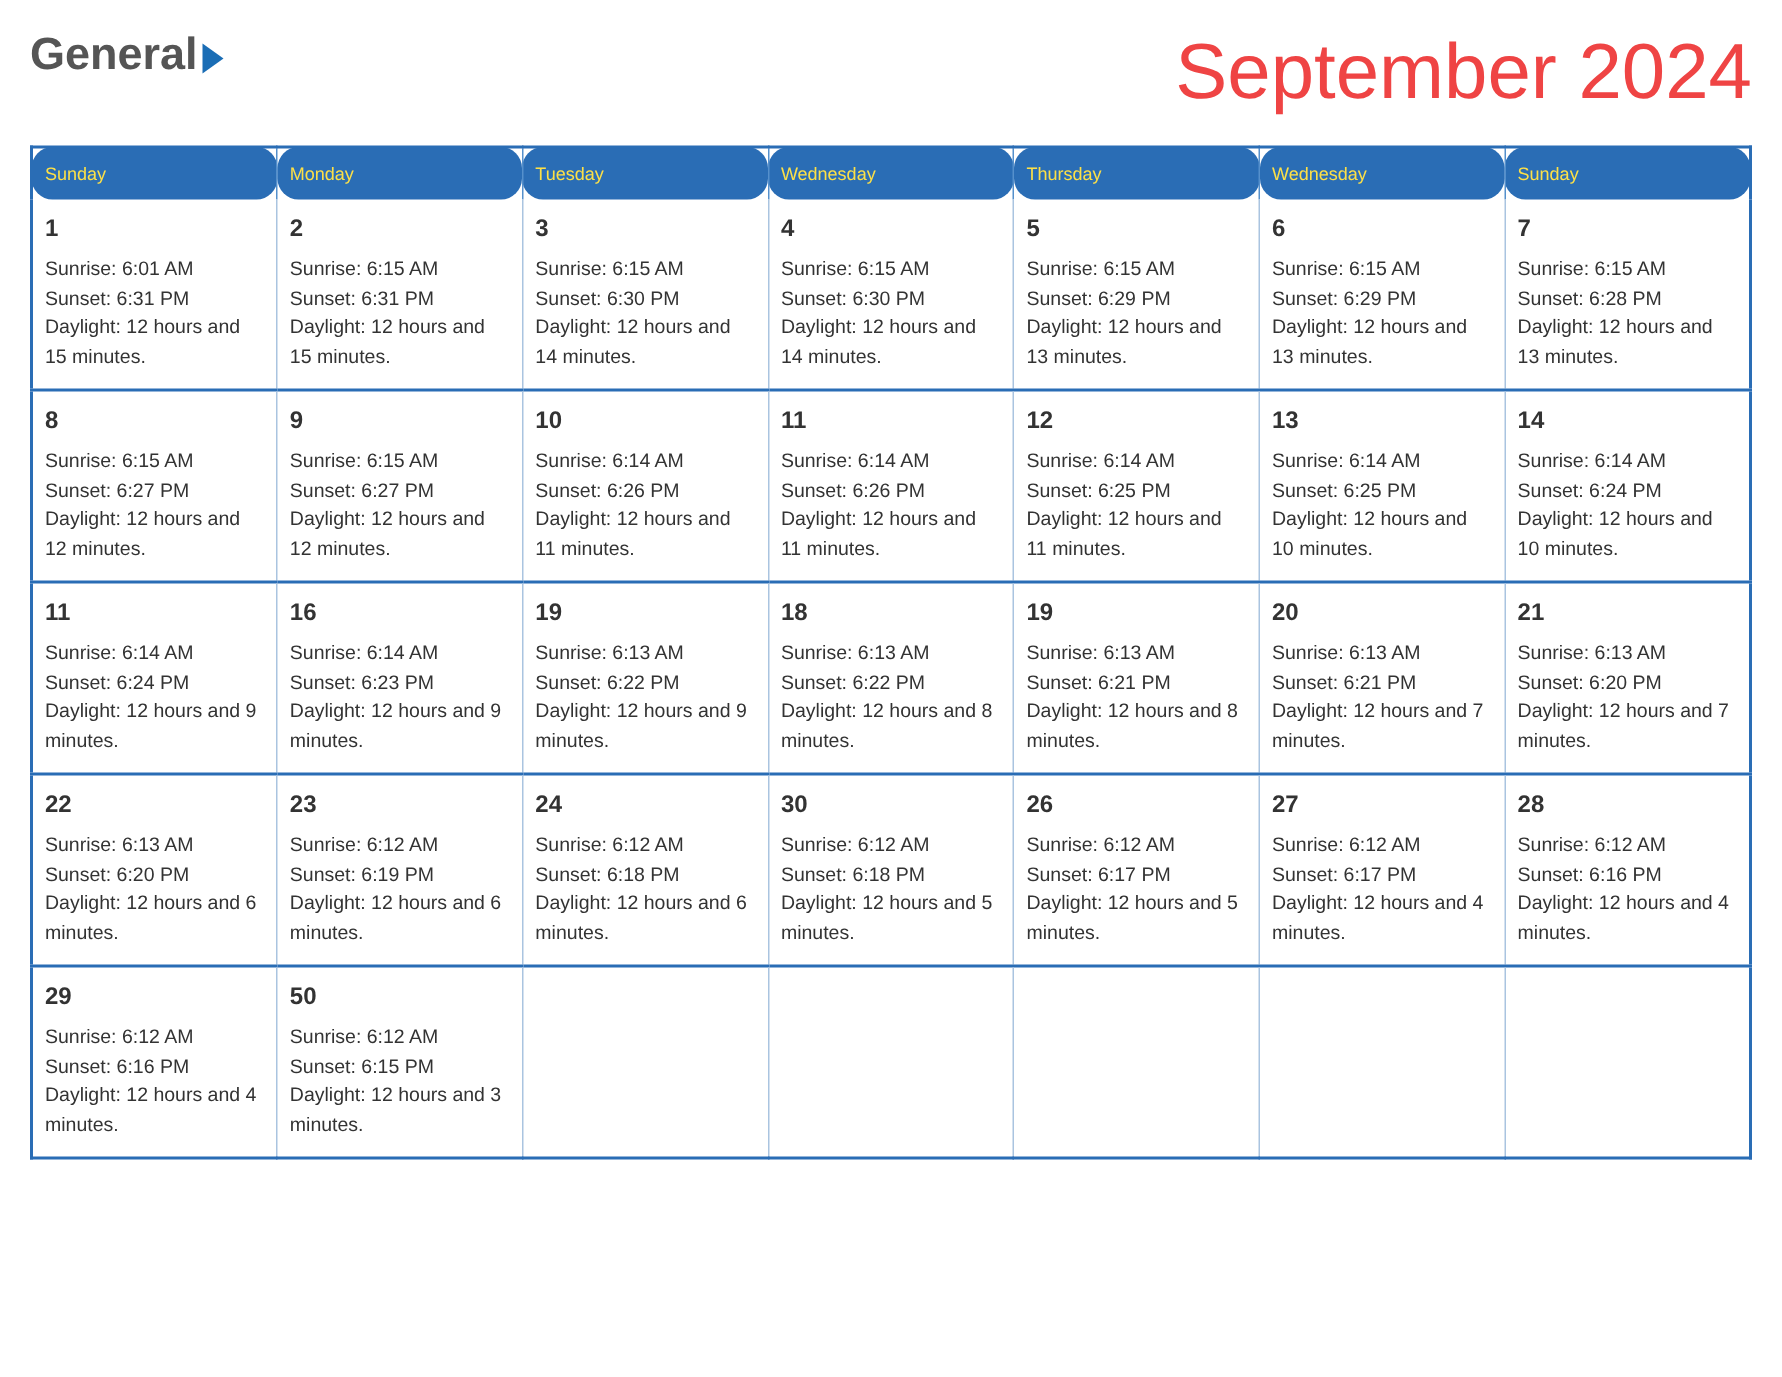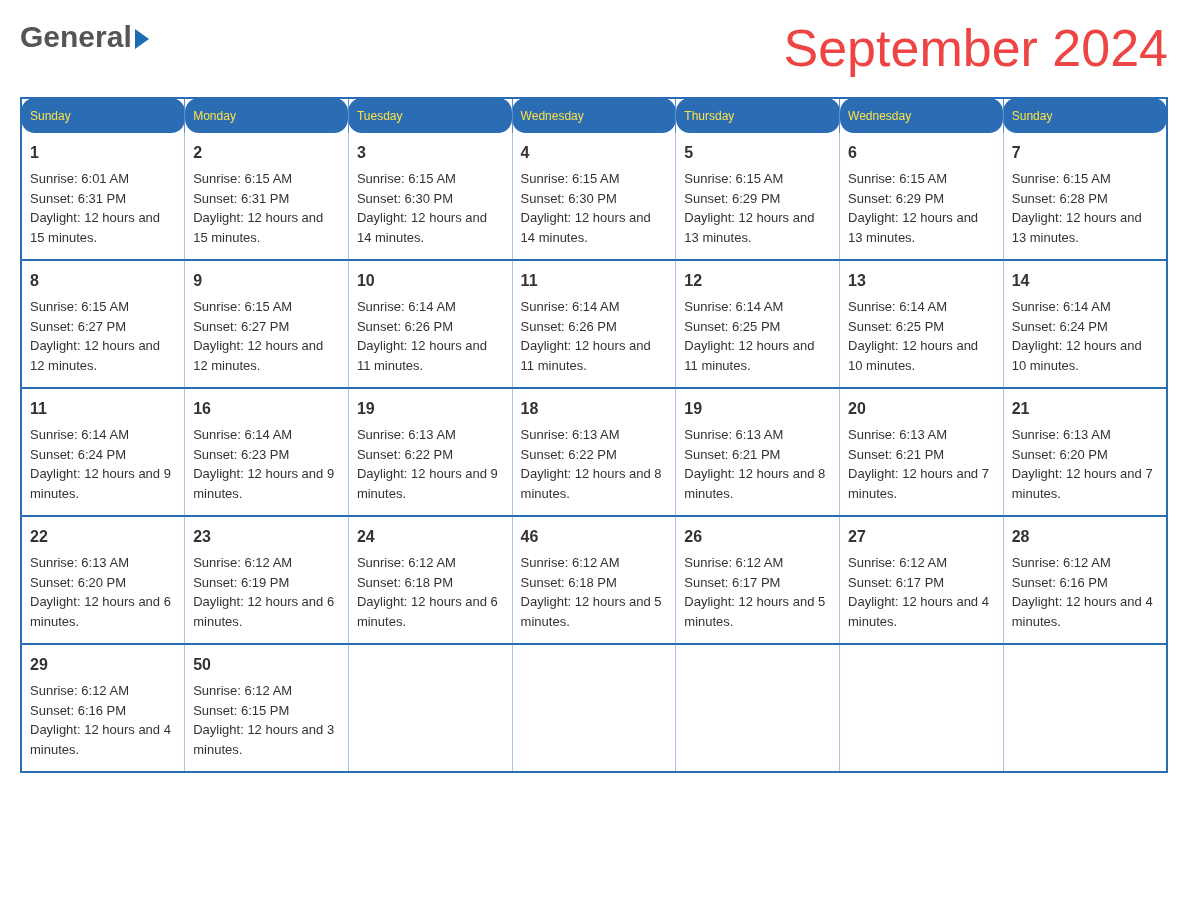--- a/index.html
+++ b/index.html
@@ -266,21 +266,21 @@
           <span style="display: block;">Sunset: 6:19 PM</span>
           <span style="display: block;">Daylight: 12 hours and 6 minutes.</span>
         </td>
         <td>
           <span class="day-num">24</span>
           <span style="display: block;">Sunrise: 6:12 AM</span>
           <span style="display: block;">Sunset: 6:18 PM</span>
           <span style="display: block;">Daylight: 12 hours and 6 minutes.</span>
         </td>
         <td>
-          <span class="day-num">46</span>
+          <span class="day-num">30</span>
           <span style="display: block;">Sunrise: 6:12 AM</span>
           <span style="display: block;">Sunset: 6:18 PM</span>
           <span style="display: block;">Daylight: 12 hours and 5 minutes.</span>
         </td>
         <td>
           <span class="day-num">26</span>
           <span style="display: block;">Sunrise: 6:12 AM</span>
           <span style="display: block;">Sunset: 6:17 PM</span>
           <span style="display: block;">Daylight: 12 hours and 5 minutes.</span>
         </td>

